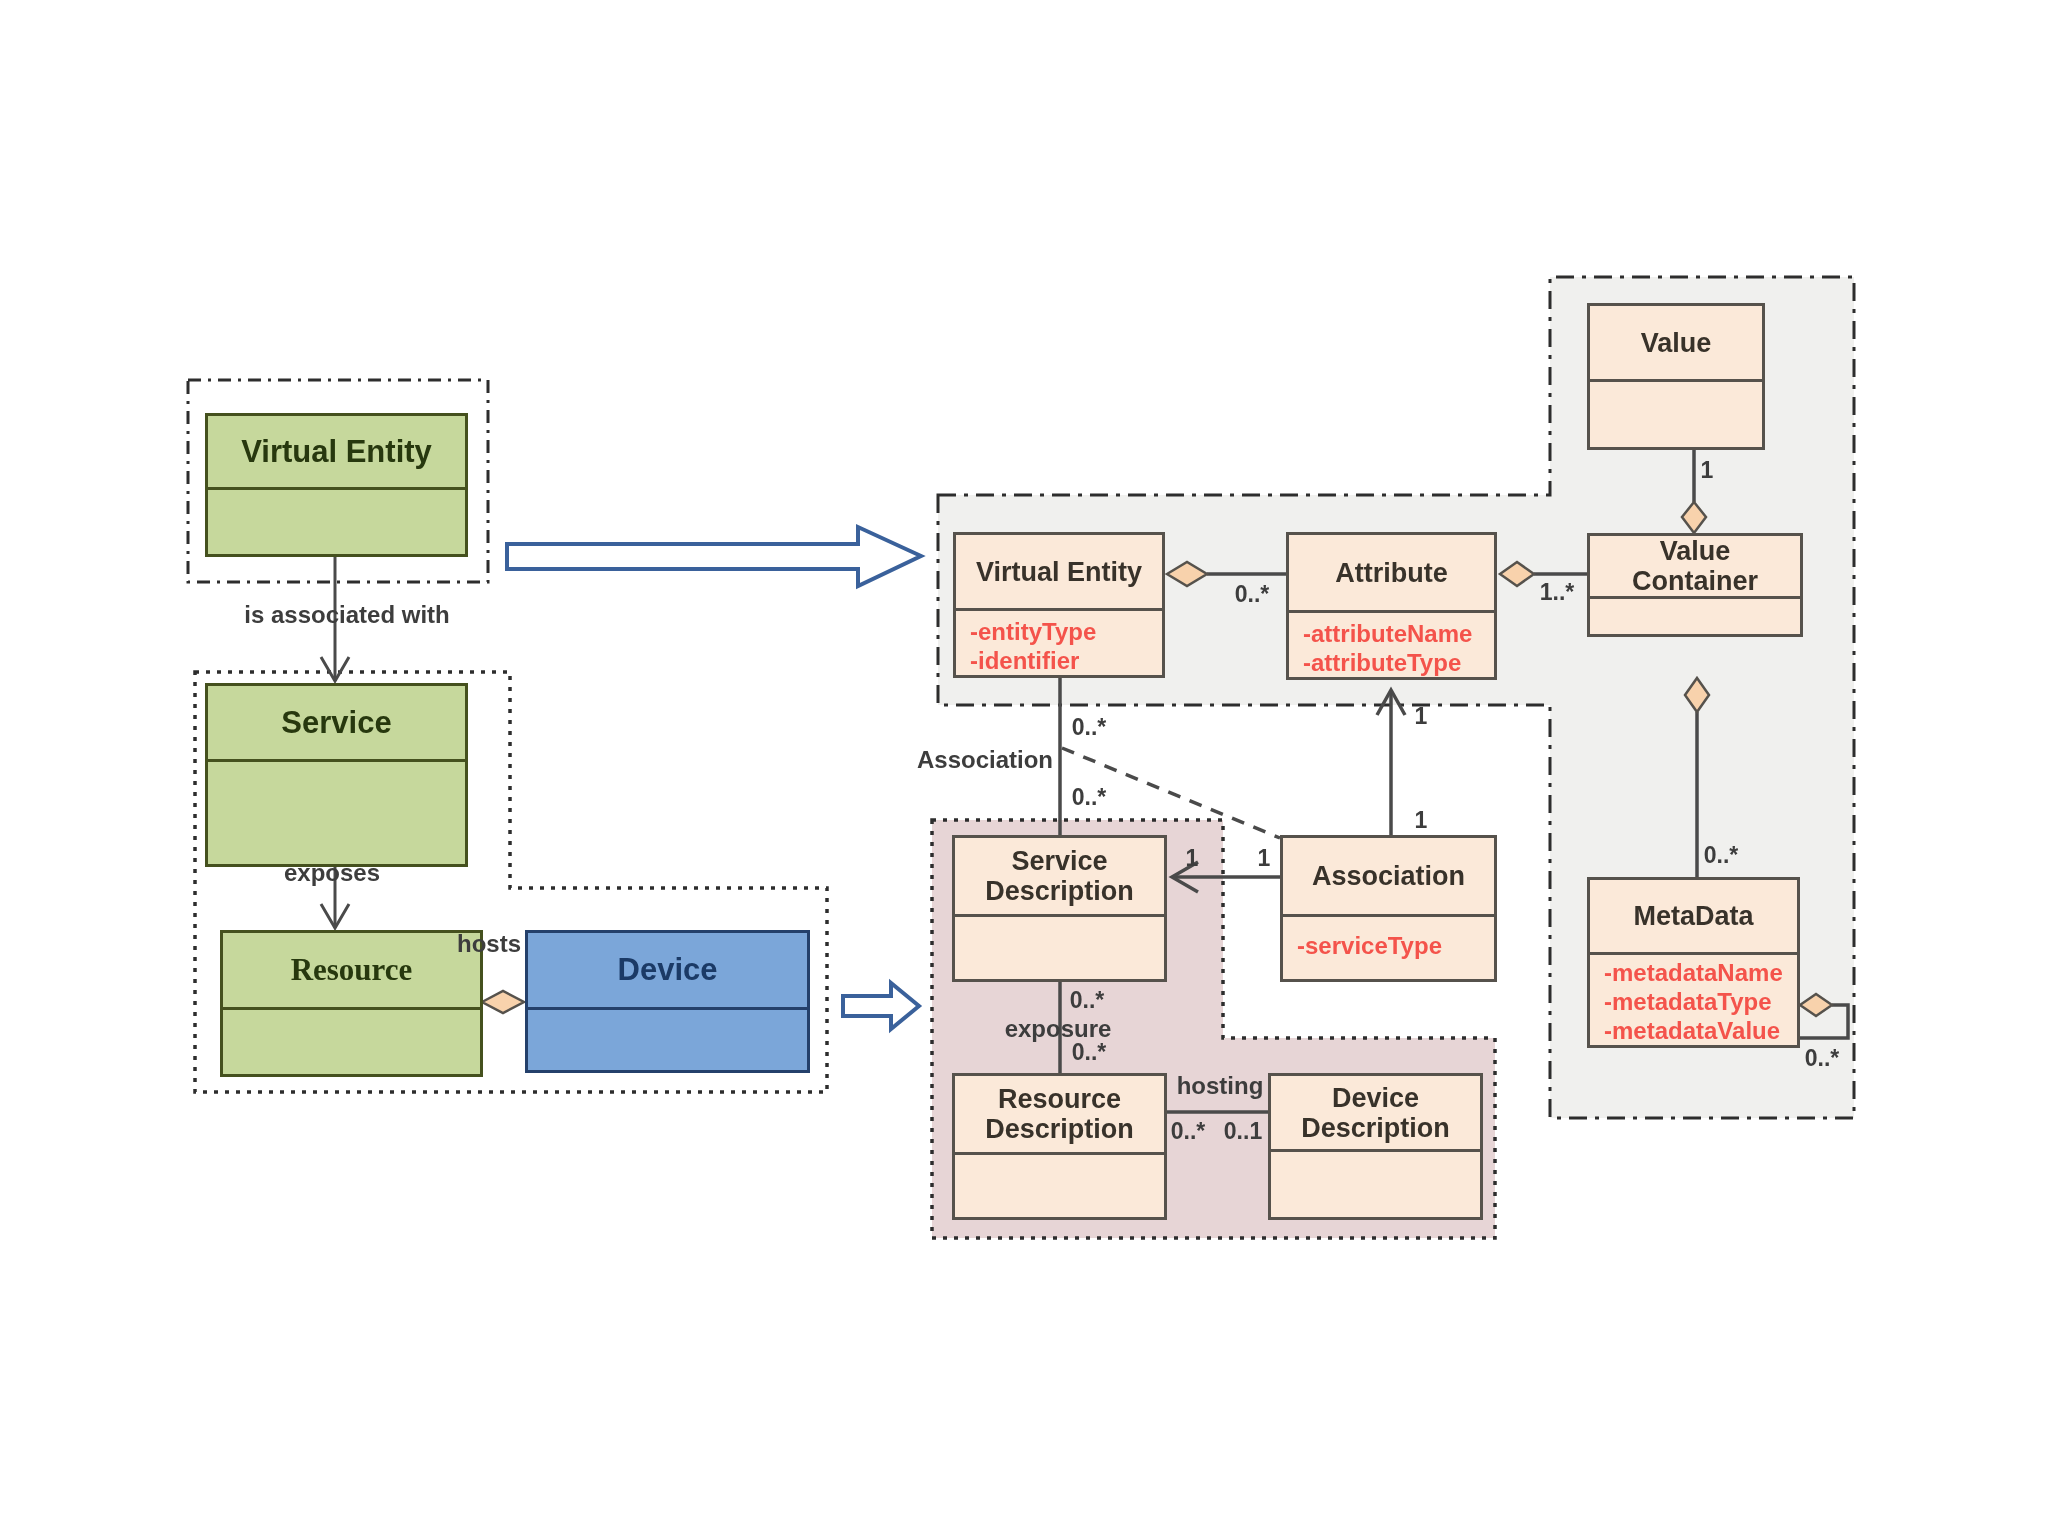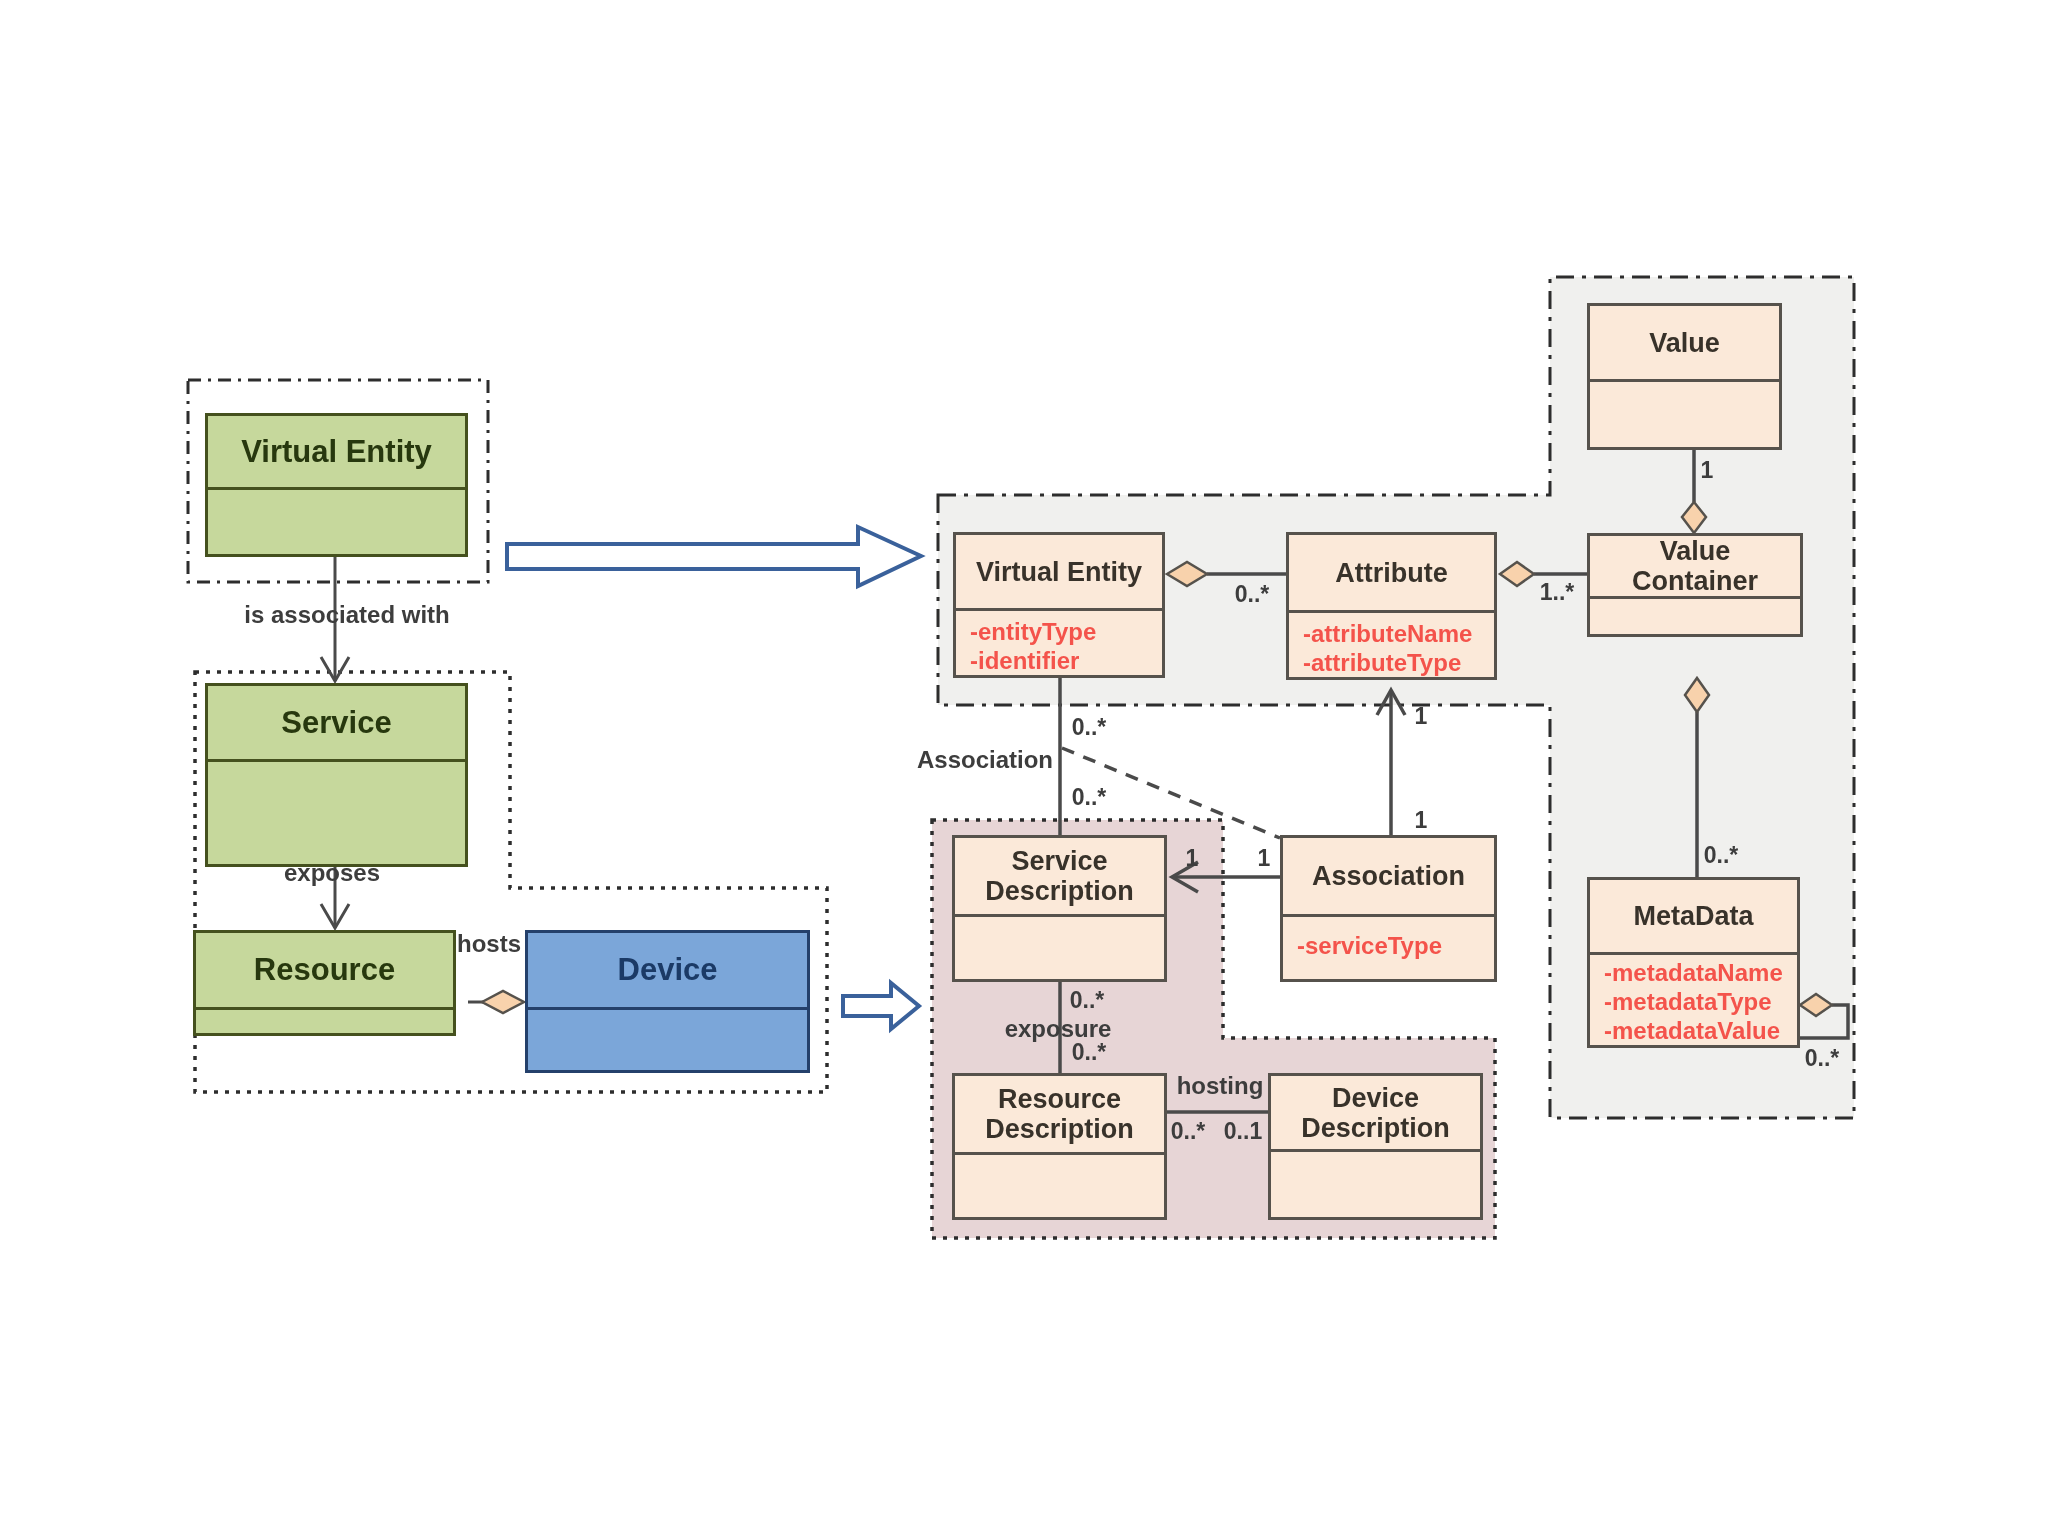--- a/index.html
+++ b/index.html
@@ -73,21 +73,21 @@
   <div class="cls green" style="left:205px;top:413px;width:263px;height:144px;">
     <div class="t" style="height:74px;">Virtual Entity</div>
     <div class="a"></div>
   </div>
 
   <div class="cls green" style="left:205px;top:683px;width:263px;height:184px;">
     <div class="t" style="height:76px;">Service</div>
     <div class="a"></div>
   </div>
 
-  <div class="cls green" style="left:193px;top:930px;width:263px;height:106px;">
+  <div class="cls green" style="left:220px;top:930px;width:263px;height:147px;font-family:Liberation Serif, serif;">
     <div class="t" style="height:77px;">Resource</div>
     <div class="a"></div>
   </div>
 
   <div class="cls blue" style="left:525px;top:930px;width:285px;height:143px;">
     <div class="t" style="height:77px;">Device</div>
     <div class="a"></div>
   </div>
 
   <div class="lbl" style="left:347px;top:615px;">is associated with</div>
@@ -103,21 +103,21 @@
   </div>
 
   <div class="cls" style="left:1286px;top:532px;width:211px;height:148px;">
     <div class="t" style="height:78px;">Attribute</div>
     <div class="a">
       <div>-attributeName</div>
       <div>-attributeType</div>
     </div>
   </div>
 
-  <div class="cls" style="left:1587px;top:303px;width:195px;height:147px;">
+  <div class="cls" style="left:1587px;top:303px;width:178px;height:147px;">
     <div class="t" style="height:76px;">Value</div>
     <div class="a"></div>
   </div>
 
   <div class="cls" style="left:1587px;top:533px;width:216px;height:104px;gap:48px;">
     <div class="t" style="height:76px;">
       <span class="narrow">Value Container</span>
     </div>
     <div class="a"></div>
   </div>

